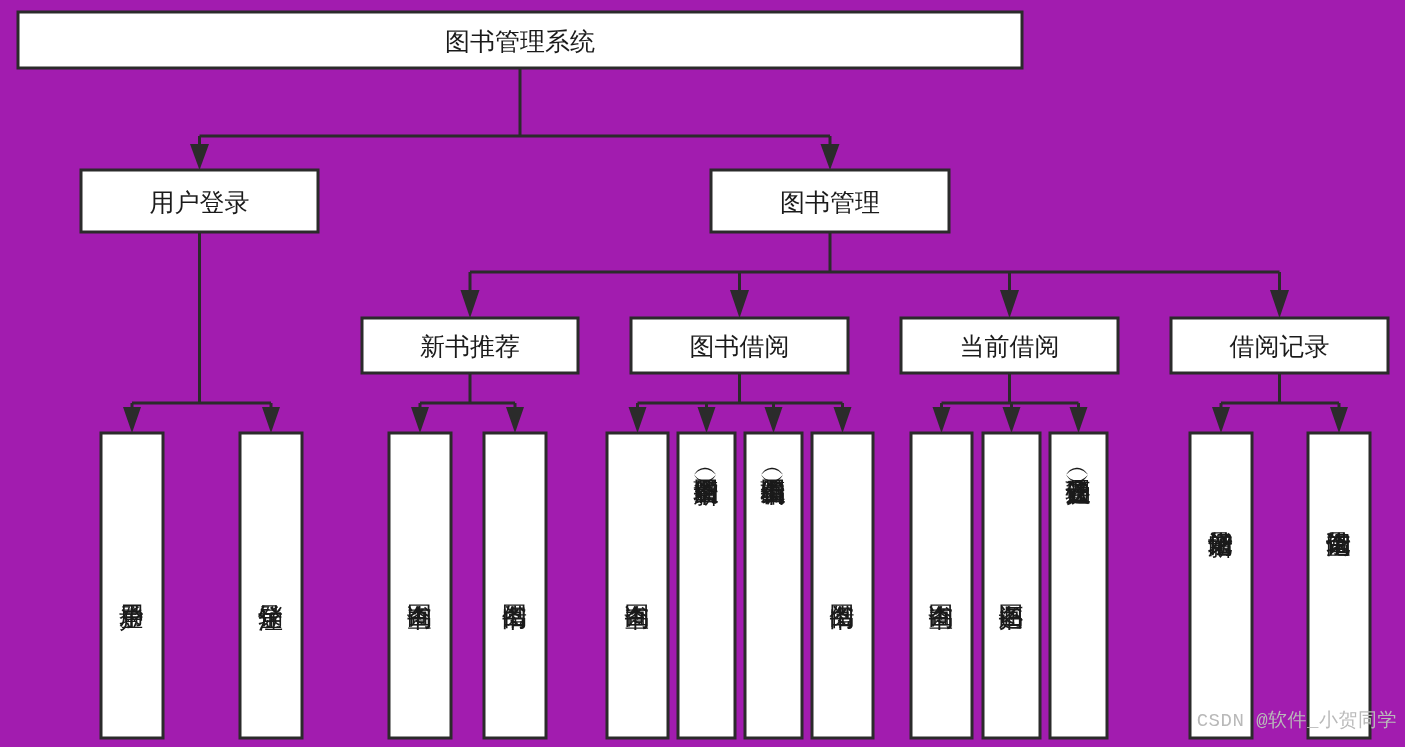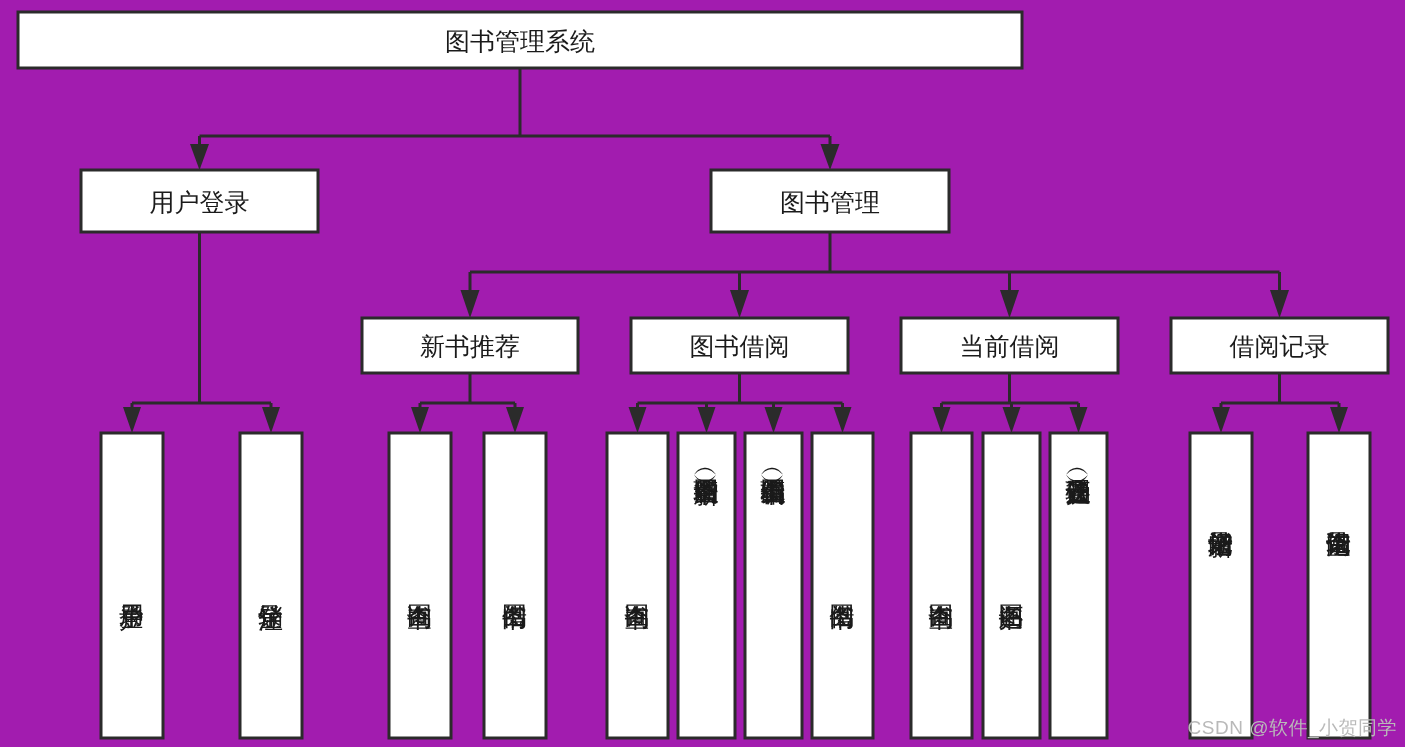--- a/index.html
+++ b/index.html
@@ -50,22 +50,22 @@
   }
   .node-label-vertical {
     fill: #1a1a1a;
     font-family: "Liberation Sans", "DejaVu Sans", sans-serif;
     font-size: 25px;
     text-anchor: middle;
   }
   .watermark {
     position: absolute;
     right: 8px;
-    bottom: 6px;
-    font-family: Liberation Sans, sans-serif;
+    bottom: 14px;
+    font-family: Liberation Mono, monospace;
     font-size: 19px;
     color: #b9b9b9;
     letter-spacing: 0.5px;
     white-space: nowrap;
     pointer-events: none;
     user-select: none;
   }
 </style>
 </head>
 <body>

